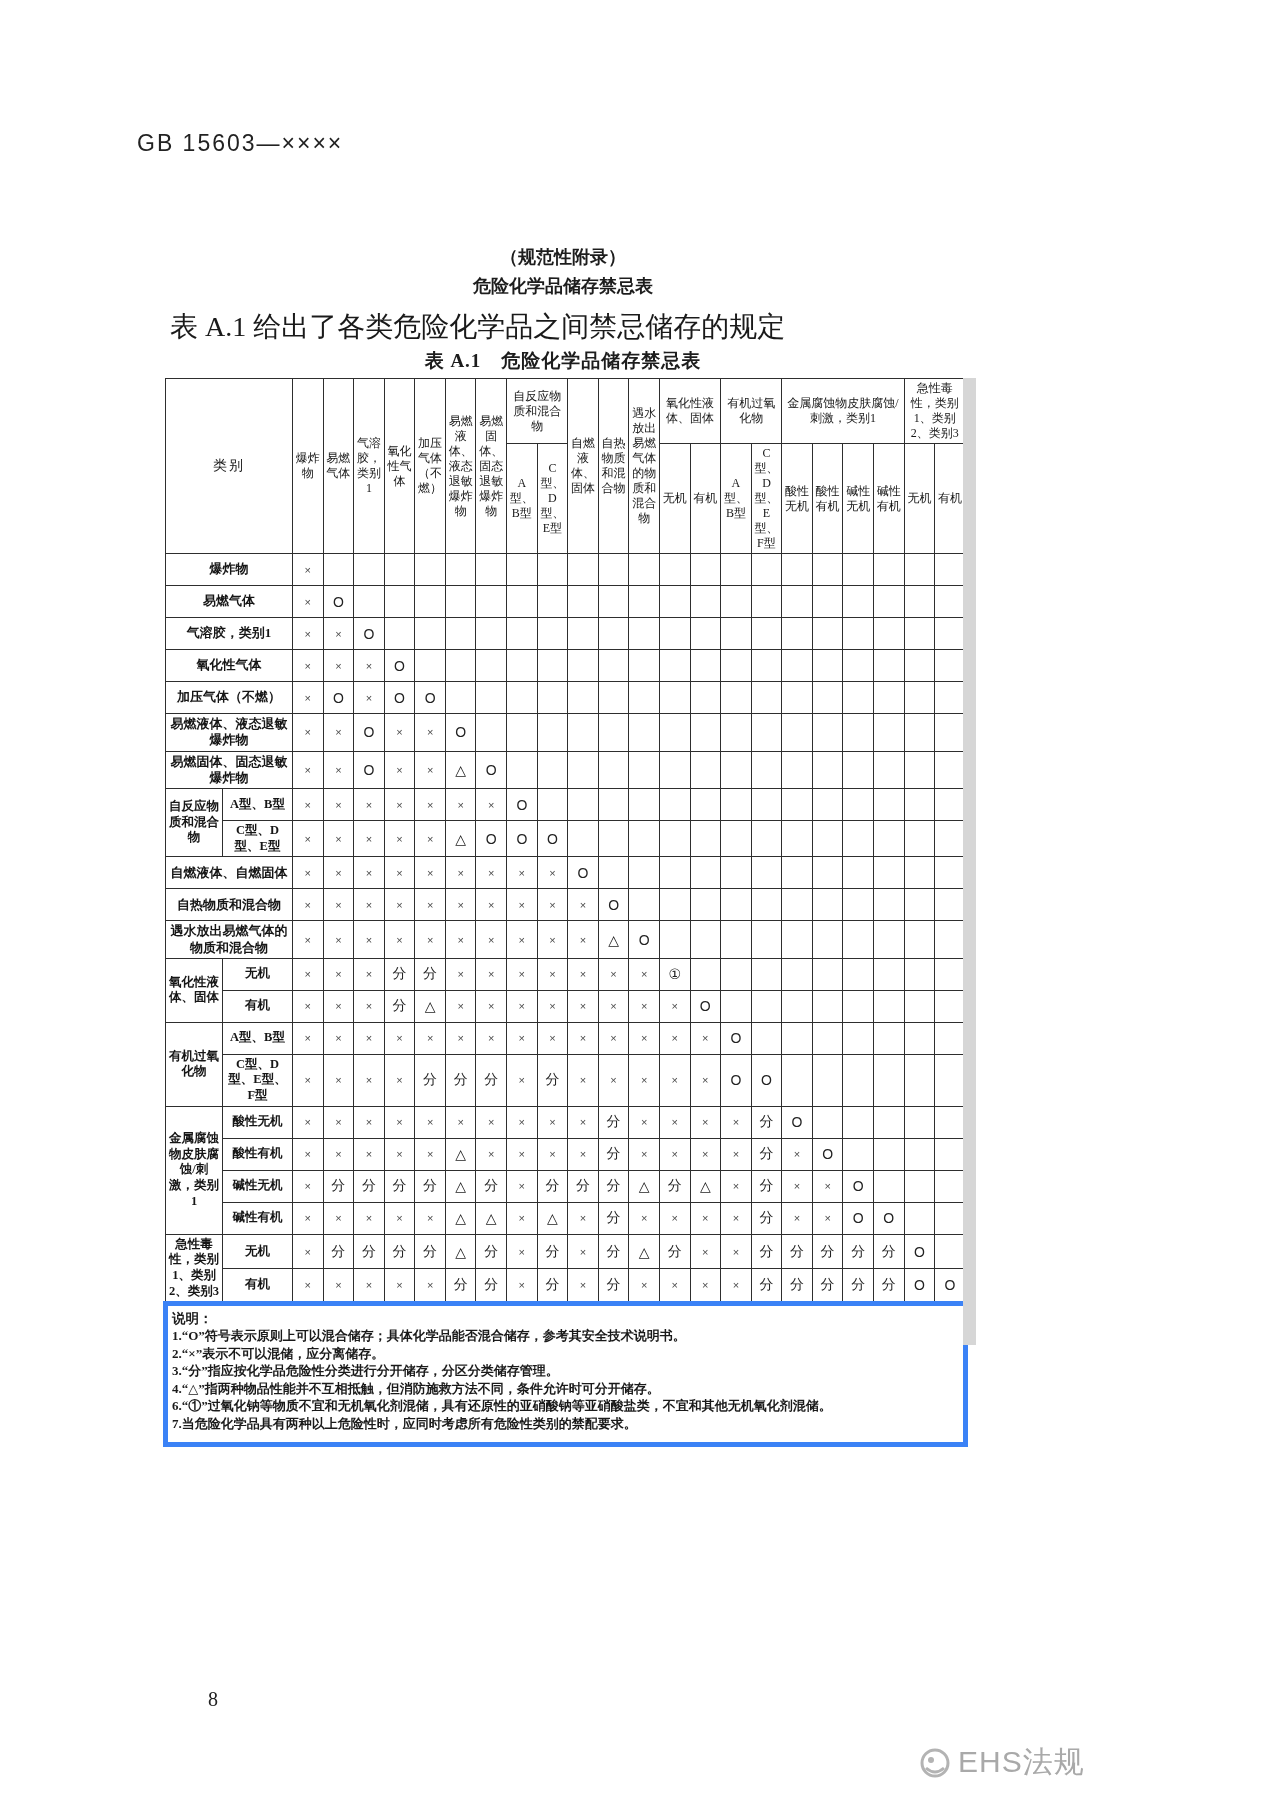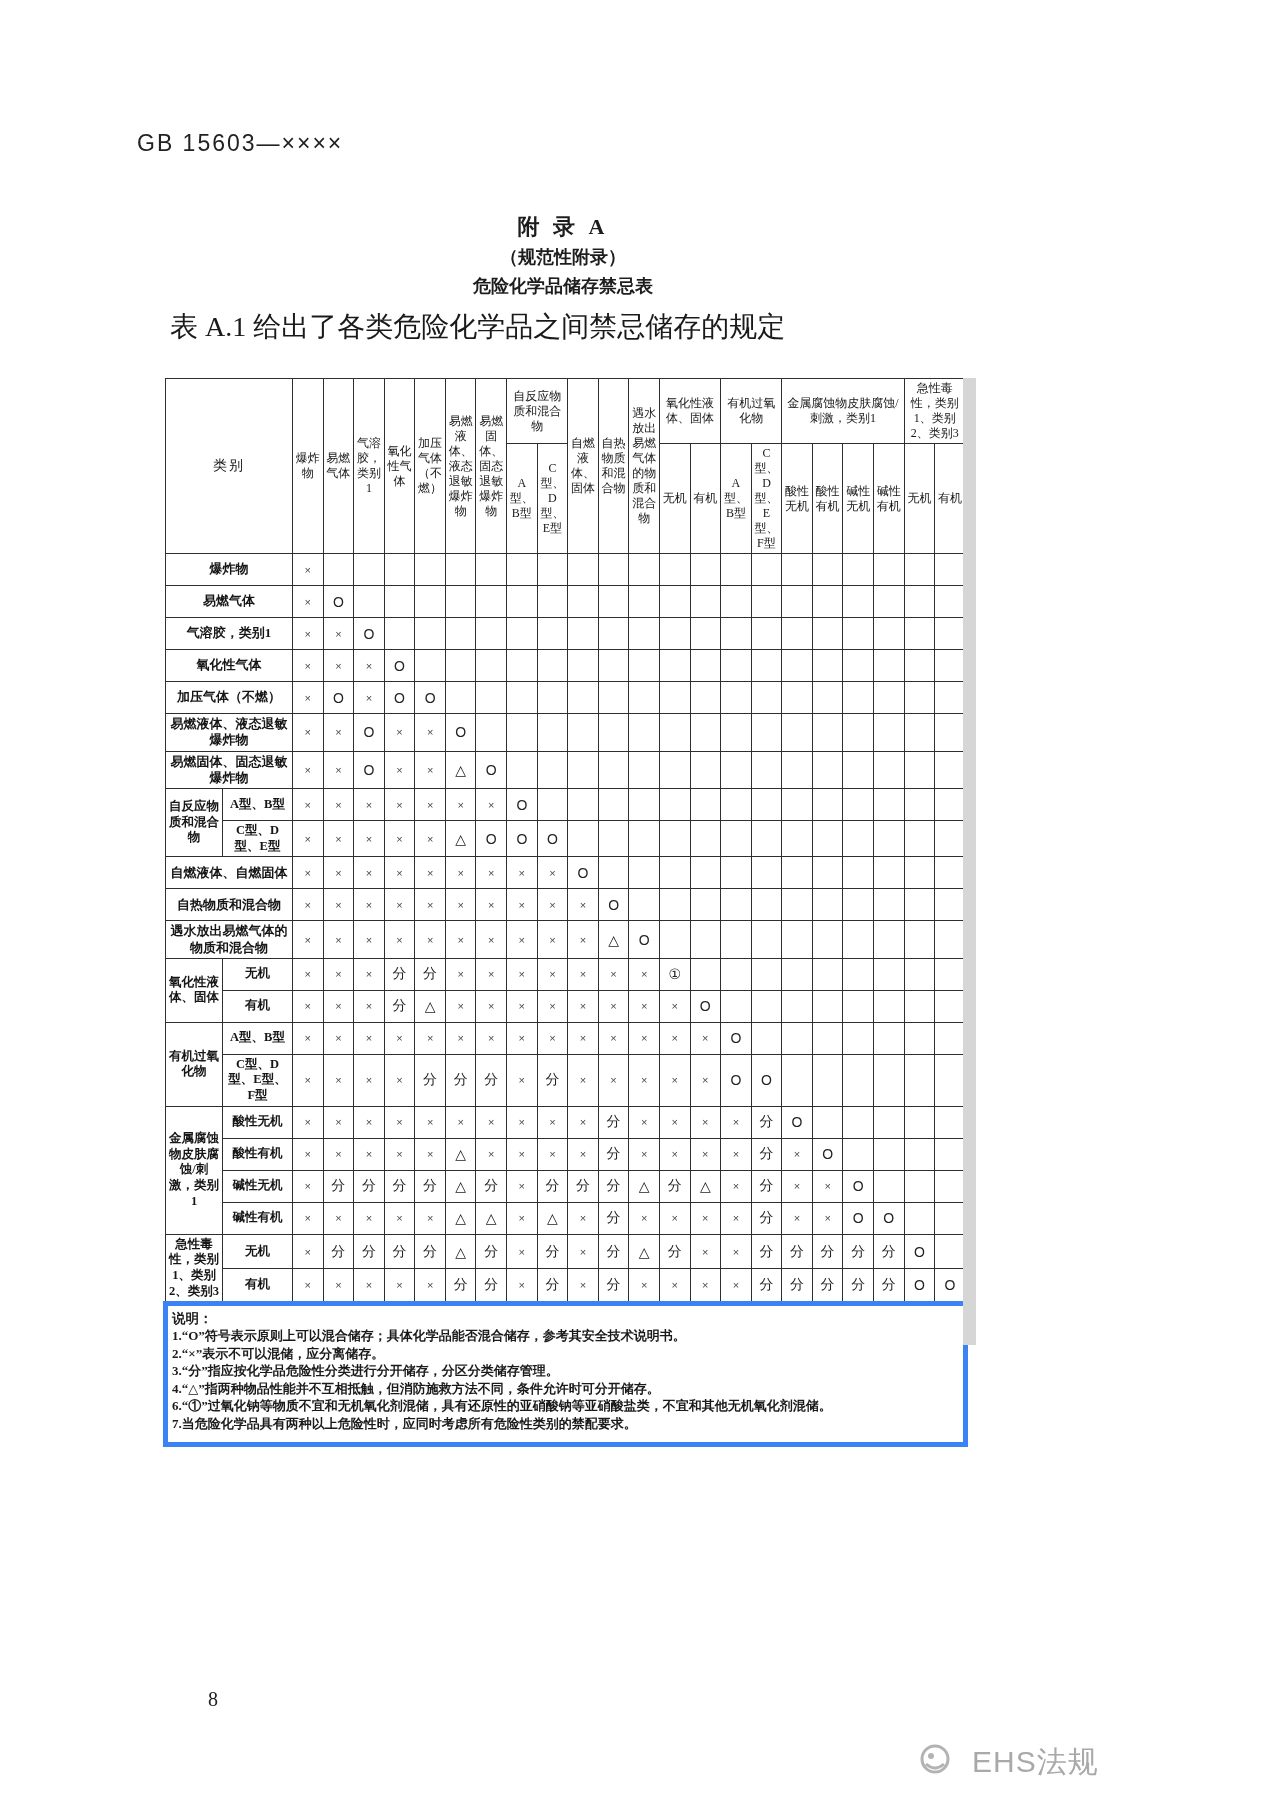--- a/index.html
+++ b/index.html
@@ -28,37 +28,37 @@
            color:#161616;font-weight:bold;}
   tbody tr{height:32px;}
   td.matrix-cell{font-size:14px;color:#222;font-family:"Liberation Sans","DejaVu Sans",sans-serif;}
   td.matrix-cell.sym-x{font-size:11px;color:#4a4a4a;}
   tfoot td{border:5px solid #3b82f6;text-align:left;padding:4px 6px 10px 4px;}
   .notes-title{font-size:13.5px;font-weight:bold;line-height:17px;}
   .note-line{font-size:13px;line-height:17.5px;color:#1a1a1a;font-weight:bold;}
 
   .scan-shade{position:absolute;left:963px;top:378px;width:13px;height:967px;background:#d6d6d6;}
   .page-number{position:absolute;left:208px;top:1688px;font-size:20px;color:#222;}
-  .watermark{position:absolute;left:918px;top:1742px;display:flex;gap:20px;}
+  .watermark{position:absolute;left:918px;top:1742px;display:flex;align-items:center;gap:6px;}
   .watermark-text{font-size:30px;color:#a9a9a9;font-family:"Liberation Sans","DejaVu Sans",sans-serif;
                   letter-spacing:1px;}
 </style>
 </head>
 <body>
 
 <div class="page">
 
   <div class="doc-number">GB 15603—××××</div>
 
-  <div class="center-block appendix-title">附 录 A</div>
   <div class="center-block appendix-subtitle">（规范性附录）</div>
   <div class="center-block appendix-heading">危险化学品储存禁忌表</div>
 
   <div class="intro">表 A.1 给出了各类危险化学品之间禁忌储存的规定</div>
 
+  <div class="center-block caption">表 A.1　危险化学品储存禁忌表</div>
 
   <div class="tbl-wrap">
     <table>
       <colgroup>
           <col style="width: 57px;">
           <col style="width: 70px;">
           <col style="width: 30.5909px;">
           <col style="width: 30.5909px;">
           <col style="width: 30.5909px;">
           <col style="width: 30.5909px;">

